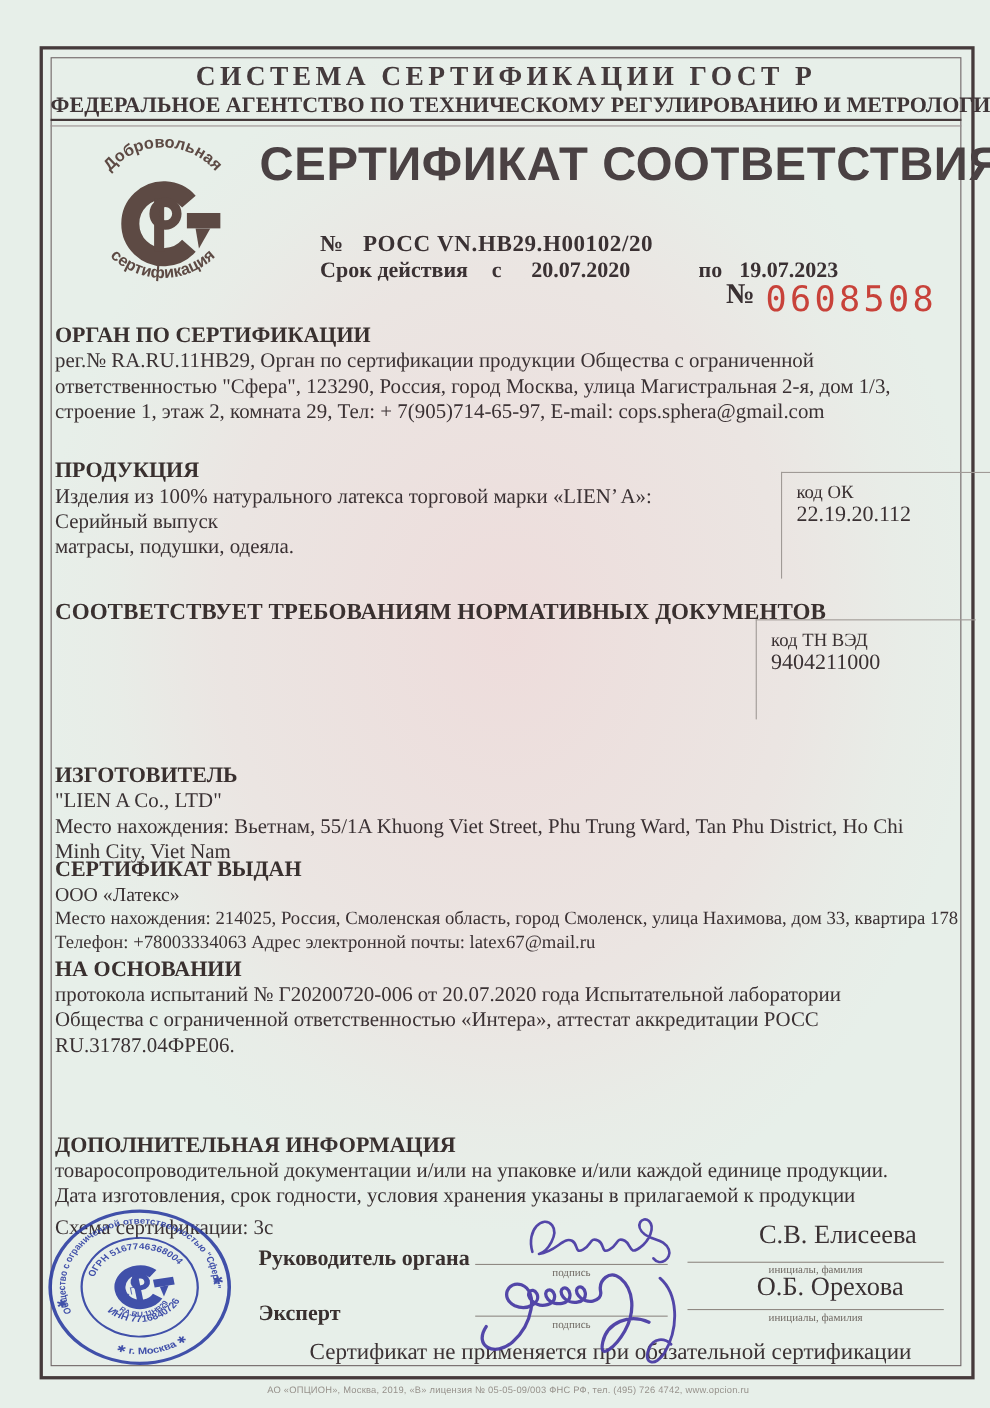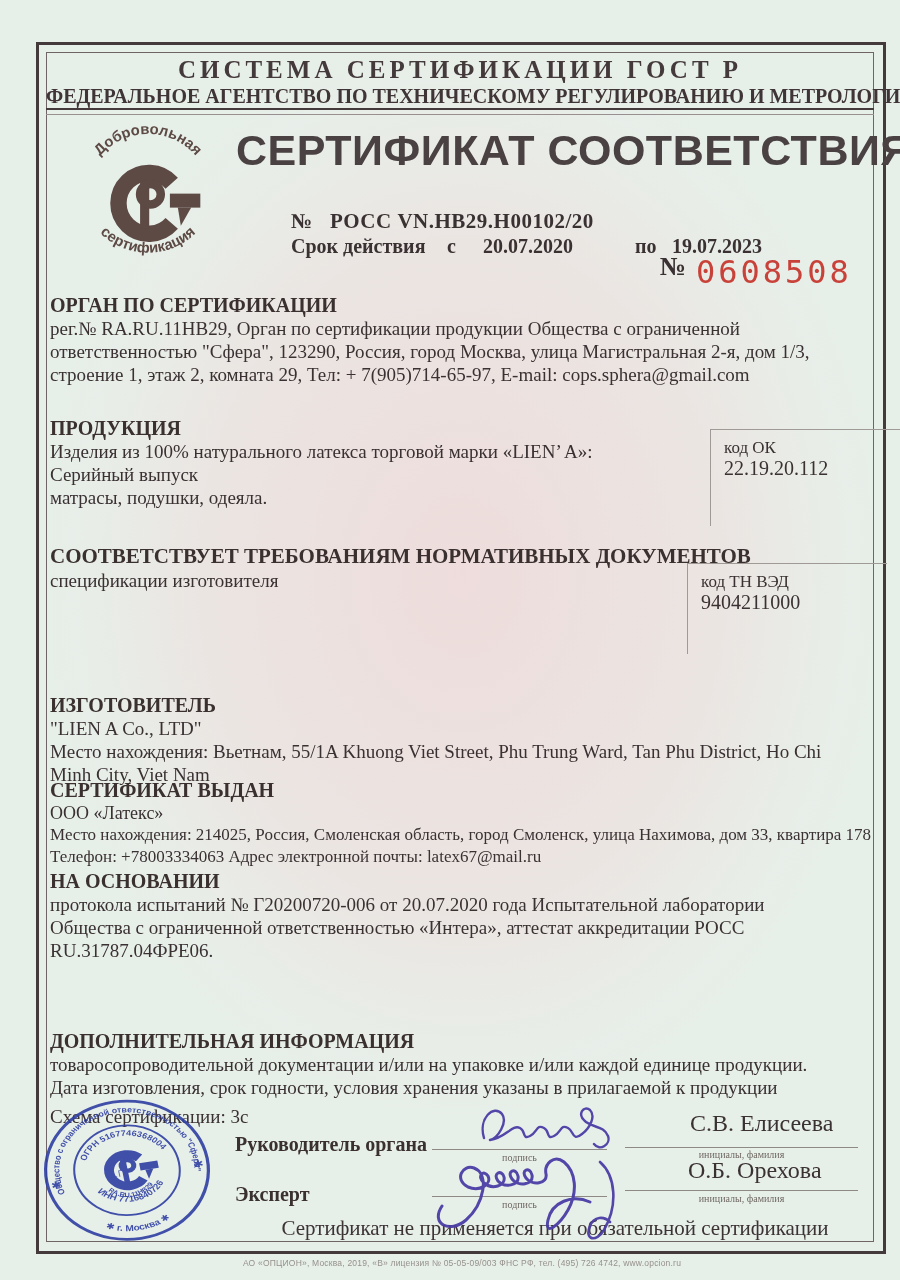--- a/index.html
+++ b/index.html
@@ -120,21 +120,20 @@
     <div class="line">Серийный выпуск</div>
     <div class="line">матрасы, подушки, одеяла.</div>
   </div>
   <div class="codebox ok">
     <div class="code-label">код ОК</div>
     <div class="code-value">22.19.20.112</div>
   </div>
 
   <div class="sec sec-conf">
     <div class="sec-h">СООТВЕТСТВУЕТ ТРЕБОВАНИЯМ НОРМАТИВНЫХ ДОКУМЕНТОВ</div>
-    <div class="line">спецификации изготовителя</div>
   </div>
   <div class="codebox tnved">
     <div class="code-label">код ТН ВЭД</div>
     <div class="code-value">9404211000</div>
   </div>
 
   <div class="sec sec-man">
     <div class="sec-h">ИЗГОТОВИТЕЛЬ</div>
     <div class="line">"LIEN A Co., LTD"</div>
     <div class="line">Место нахождения: Вьетнам, 55/1A Khuong Viet Street, Phu Trung Ward, Tan Phu District, Ho Chi</div>

